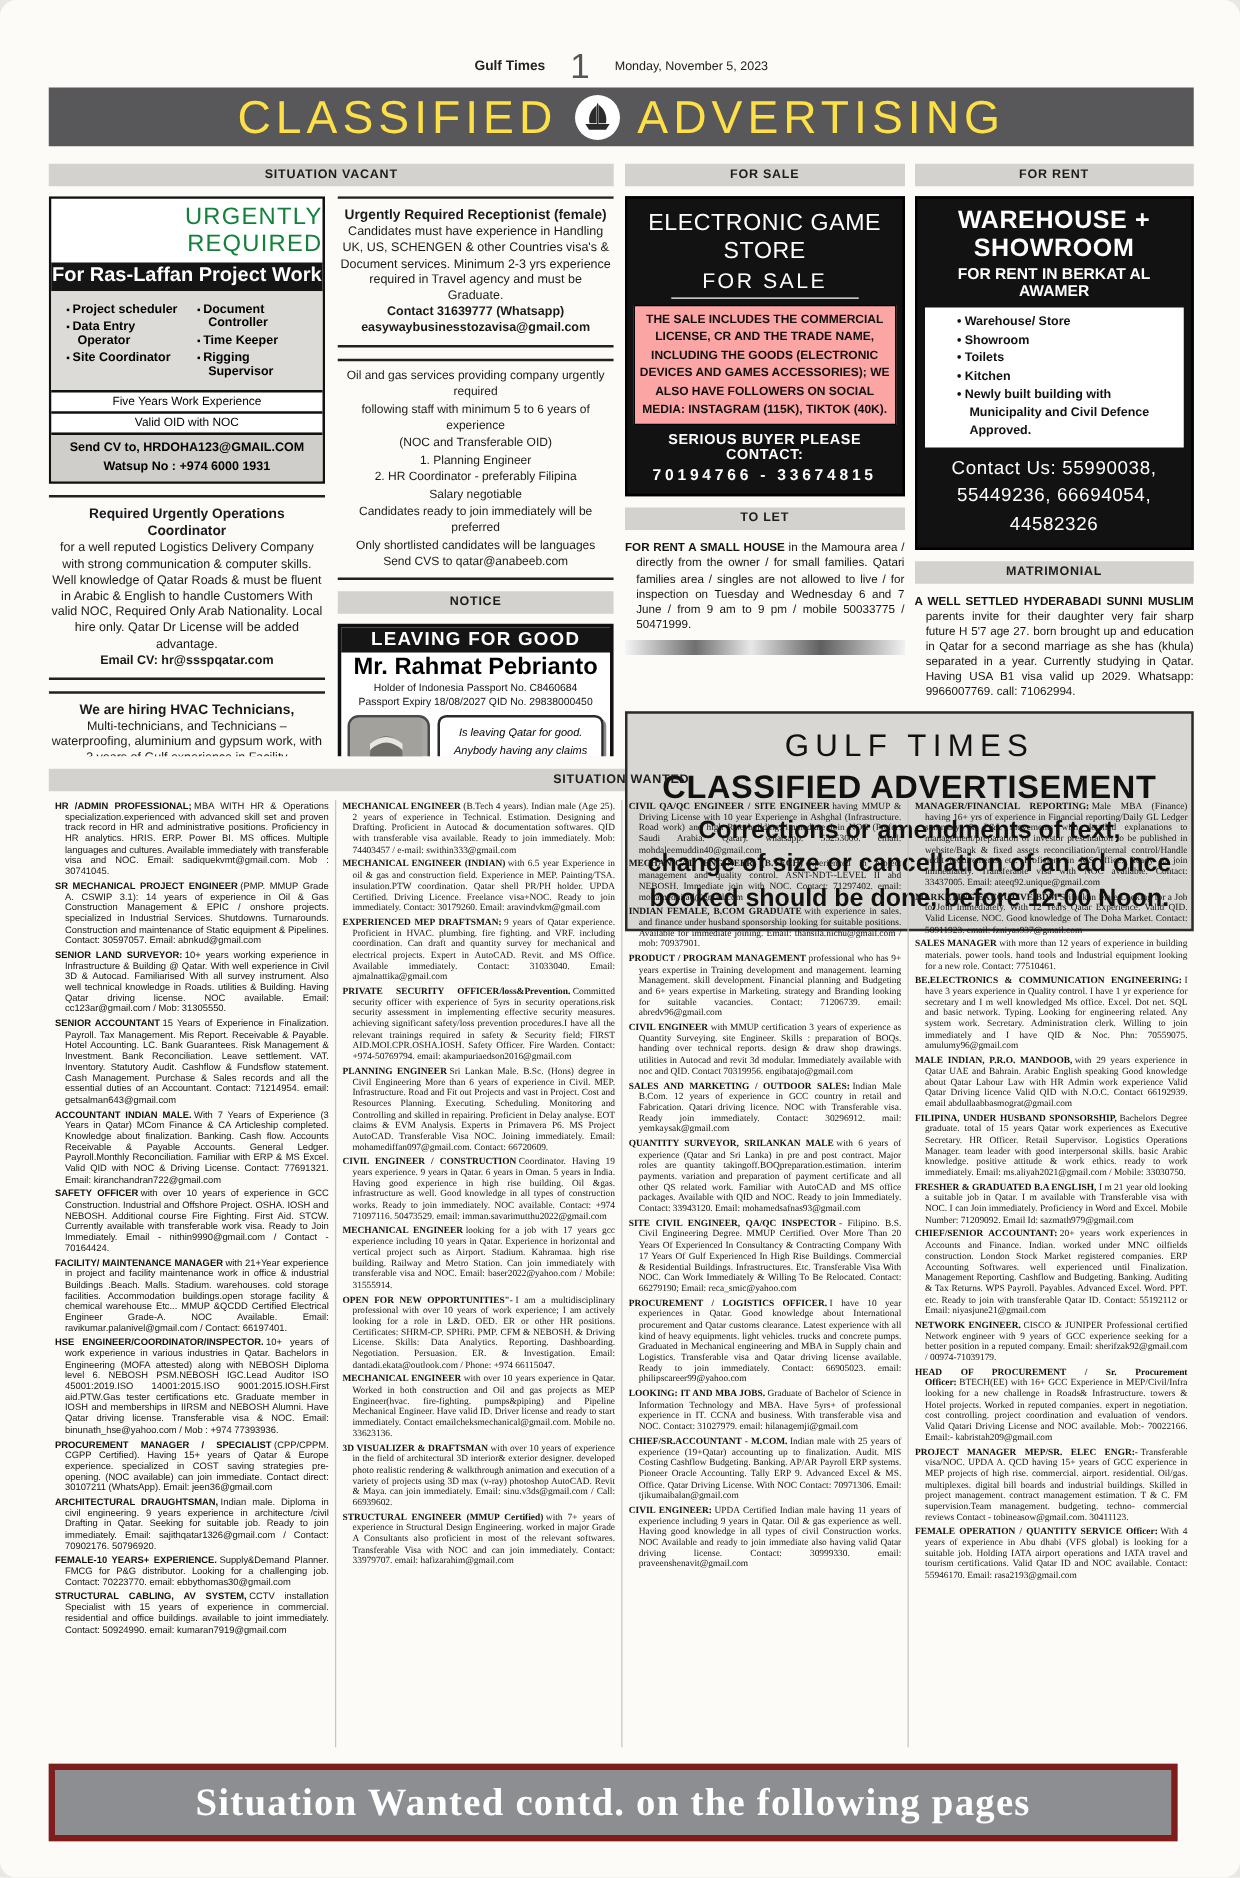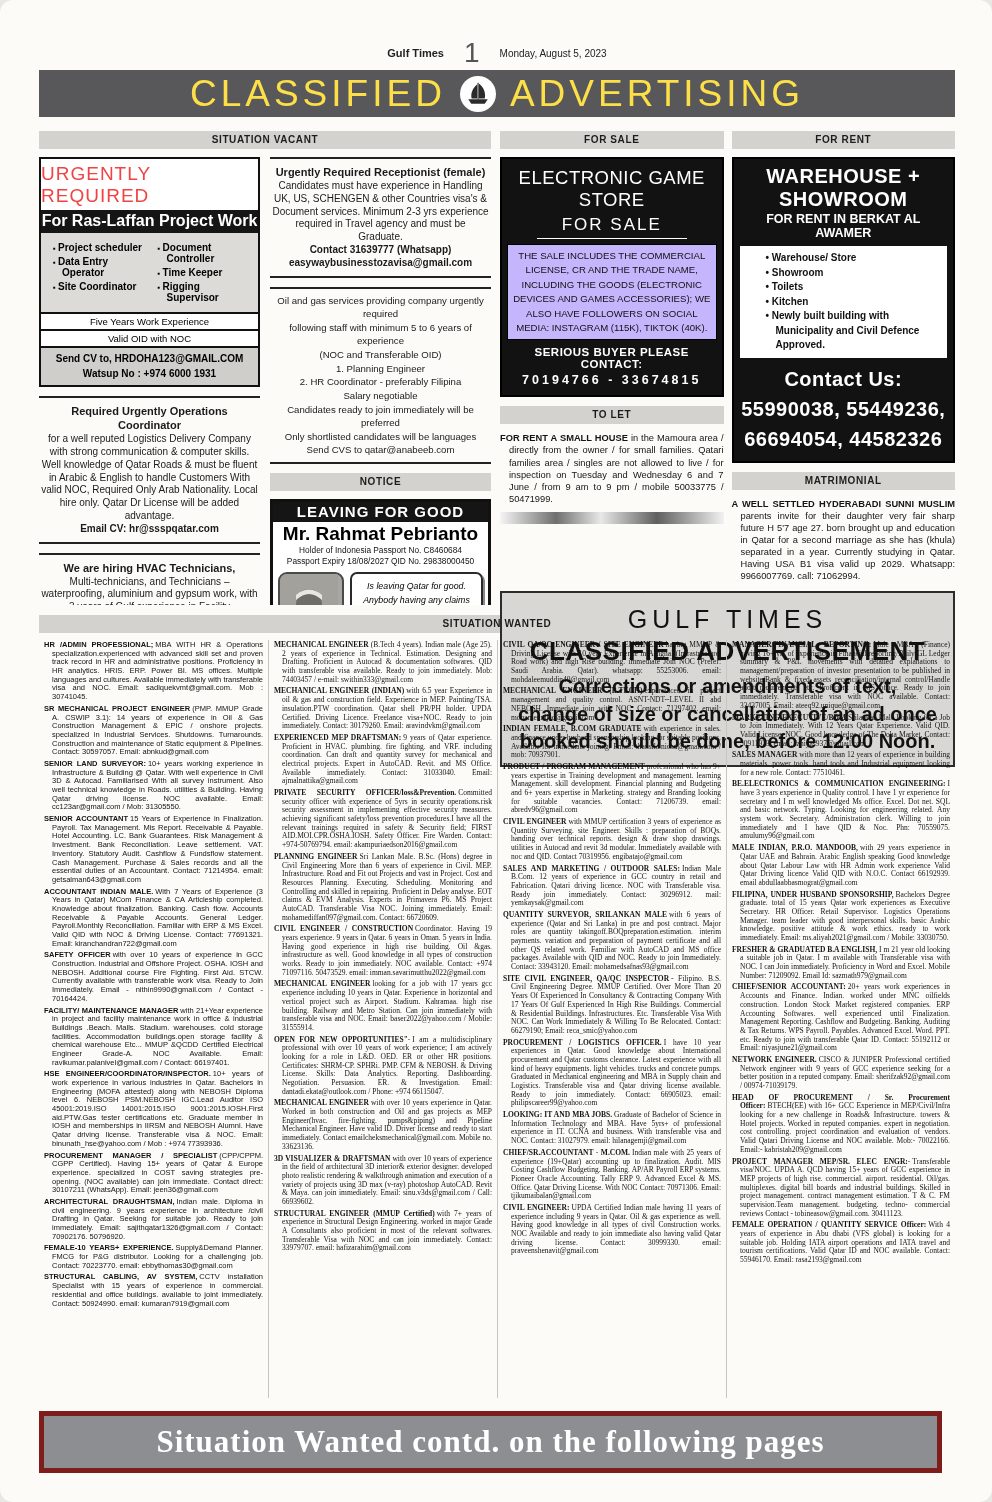--- a/index.html
+++ b/index.html
@@ -28,21 +28,21 @@
   .lw-col{width:221px;overflow:hidden;height:448px;}
   .right-wrap{width:455px;}
   .rw-cols{display:flex;gap:8px;margin-top:8px;}
   .rw-col{width:224px;}
   .rw-col .sec-bar{margin:0 0 8px;}
   .rw-head-row{display:flex;gap:8px;}
   .rw-head-row .sec-bar{flex:1;}
 
   
   .box-ad{border:2px solid #111;background:#fff;}
-  .rl-title{font-size:19px;text-align:left;padding:4px 0 3px;letter-spacing:1px;color:#ef4444;}
+  .rl-title{font-size:19px;text-align:right;padding:4px 0 3px;letter-spacing:1px;color:#15803d;}
   .rl-sub{background:#151515;color:#fff;font-weight:bold;font-size:16px;text-align:center;padding:2px 0 3px;}
   .rl-roles{background:#dcdbd7;display:flex;padding:6px 4px;}
   .rl-roles ul{list-style:none;margin:0;padding:0 0 0 8px;flex:1;}
   .rl-roles li{font-size:10px;font-weight:bold;margin:3px 0;padding-left:9px;text-indent:-9px;}
   .rl-roles li::before{content:"▪ ";font-size:8px;}
   .rl-row{border-top:2px solid #111;text-align:center;font-size:9.5px;padding:2px 0;}
   .rl-foot{border-top:2px solid #111;background:#cfceca;text-align:center;font-weight:bold;font-size:10px;padding:4px 0;line-height:1.45;}
 
   
   .rule-ad{border-top:2px solid #222;border-bottom:2px solid #222;padding:6px 2px;text-align:center;margin-top:9px;font-size:10px;line-height:1.28;color:#1a1a1a;}
@@ -62,33 +62,33 @@
   .lv-sub{font-size:8.3px;text-align:center;line-height:1.3;color:#111;}
   .lv-row{display:flex;gap:6px;padding:5px 5px 6px;}
   .lv-photo{width:62px;height:84px;background:#a9a7a3;border:2px solid #4a4a4a;border-radius:9px;overflow:hidden;flex:none;}
   .lv-text{flex:1;border:2px solid #2a2a2a;border-radius:7px;font-style:italic;font-size:8.8px;padding:5px 4px;text-align:center;line-height:1.6;box-shadow:2px 2px 0 #888;}
   .grad-thin{height:12px;margin-top:7px;background:linear-gradient(90deg,#f5f5f5,#6f6f6f 25%,#e8e8e8 45%,#5f5f5f 70%,#f2f2f2 100%);}
 
   
   .gs-box{background:#121212;color:#fff;text-align:center;padding:6px 5px;border:2px solid #000;}
   .gs-title{font-size:18.5px;letter-spacing:.5px;margin:2px 0 4px;}
   .gs-sub{font-size:17px;letter-spacing:2px;margin:0 30px 5px;border-bottom:1px solid #fff;padding-bottom:3px;}
-  .gs-body{background:#c4b5fd;color:#111;font-weight:normal;font-size:9.6px;line-height:1.5;padding:4px 3px;border:1px solid #000;}
+  .gs-body{background:#fca5a5;color:#111;font-weight:bold;font-size:9.6px;line-height:1.5;padding:4px 3px;border:1px solid #000;}
   .gs-c1{font-weight:bold;font-size:11.5px;margin-top:6px;letter-spacing:.5px;}
   .gs-c2{font-weight:bold;font-size:12.5px;letter-spacing:3px;margin:3px 0 2px;}
 
   
   .wh-box{background:#121212;color:#fff;text-align:center;padding:6px 6px 7px;border:2px solid #000;}
   .wh-title{font-size:20px;font-weight:bold;letter-spacing:.5px;}
   .wh-sub{font-size:12.5px;font-weight:bold;margin-top:1px;}
   .wh-body{background:#fff;color:#111;text-align:left;margin:6px 0;padding:5px 4px 5px 8px;}
   .wh-body ul{list-style:none;margin:0;padding:0 0 0 18px;}
   .wh-body li{font-size:10px;font-weight:bold;line-height:1.45;padding-left:10px;text-indent:-10px;}
   .wh-body li::before{content:"•  ";}
-  .wh-contact{font-size:20px;font-weight:bold;letter-spacing:.5px;line-height:1.5;}
+  .wh-contact{font-size:15px;font-weight:normal;letter-spacing:.5px;line-height:1.5;}
 
   
   .small-ad{font-size:9.3px;line-height:1.3;text-align:justify;color:#141414;padding-left:9px;text-indent:-9px;margin:2px 0 0;}
   .small-ad b{font-weight:bold;}
 
   
   .gt-box{margin-top:9px;height:176px;background:#d8d7d3;border:2px solid #2c2c2c;text-align:center;color:#111;padding-top:12px;box-sizing:border-box;}
   .gt-l1{font-size:25px;letter-spacing:5px;}
   .gt-l2{font-size:26px;font-weight:bold;letter-spacing:.5px;margin-top:2px;}
   .gt-l3{font-size:20px;font-weight:bold;line-height:1.38;margin-top:6px;}
@@ -106,21 +106,21 @@
 </style>
 </head>
 <body>
 
 <div class="page">
   <div class="inner">
 
     <div class="masthead">
       <span class="mh-paper">Gulf Times</span>
       <span class="mh-page">1</span>
-      <span class="mh-date">Monday, August 5, 2023</span>
+      <span class="mh-date">Monday, November 5, 2023</span>
     </div>
 
     <div class="banner">
       <span class="word">CLASSIFIED</span>
       <span class="logo">
         <svg width="30" height="30" viewBox="0 0 40 40" aria-hidden="true">
           <path d="M7 27 L33 27 L29 33 L11 33 Z" fill="#2b2b2b"></path>
           <path d="M19 7 C12 13 10 20 11.5 26 L19 26 Z" fill="#2b2b2b"></path>
           <path d="M21 6 C28 11 30.5 19 29 26 L21 26 Z" fill="#2b2b2b"></path>
           <rect x="19.4" y="5" width="1.4" height="22" fill="#2b2b2b"></rect>

